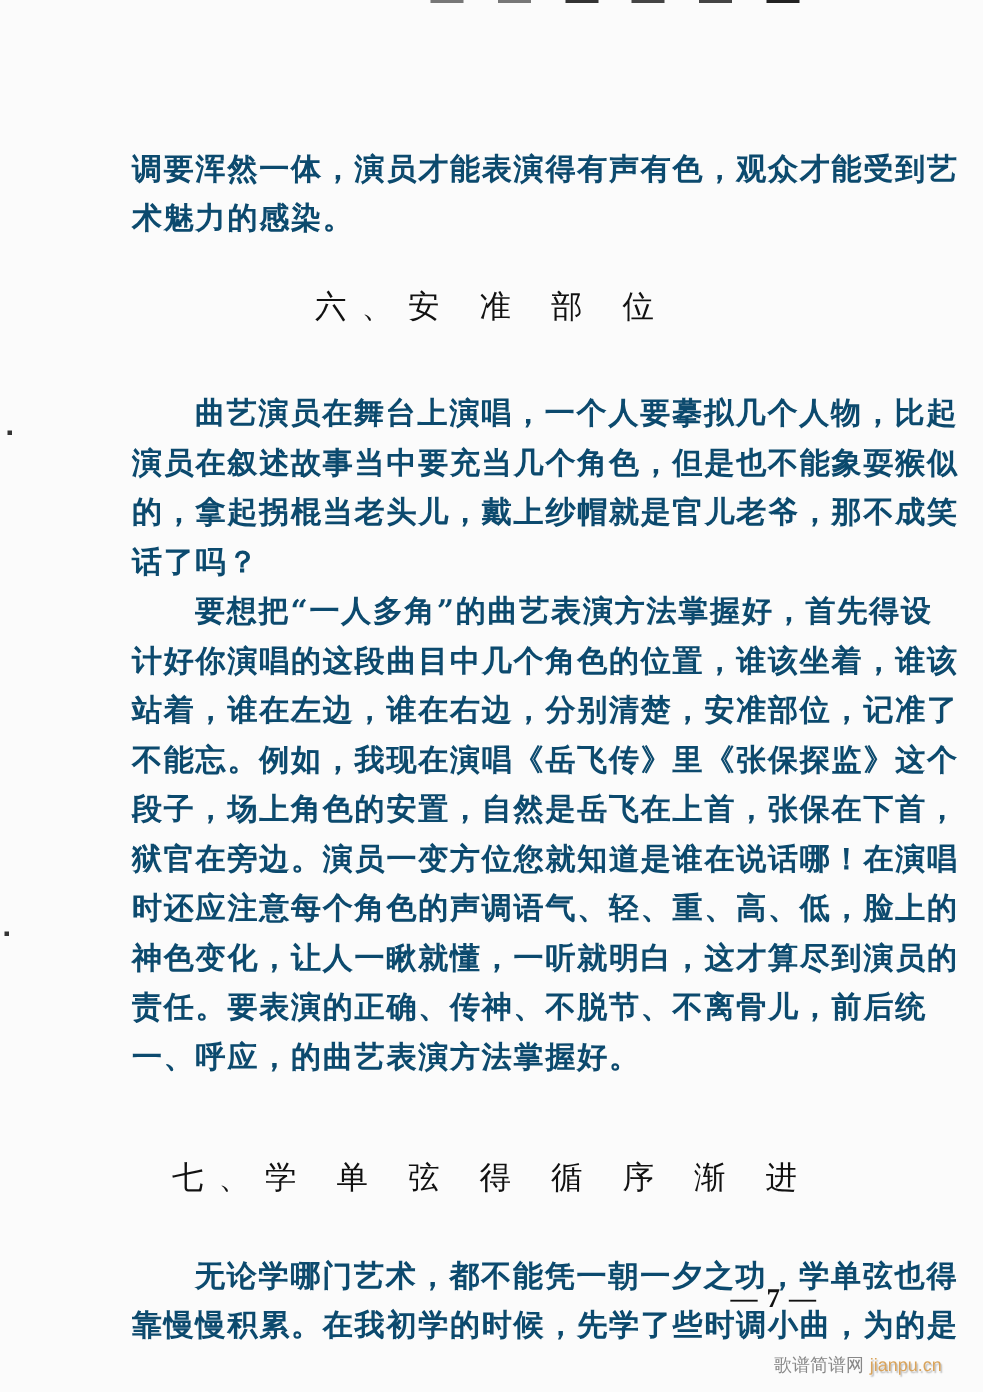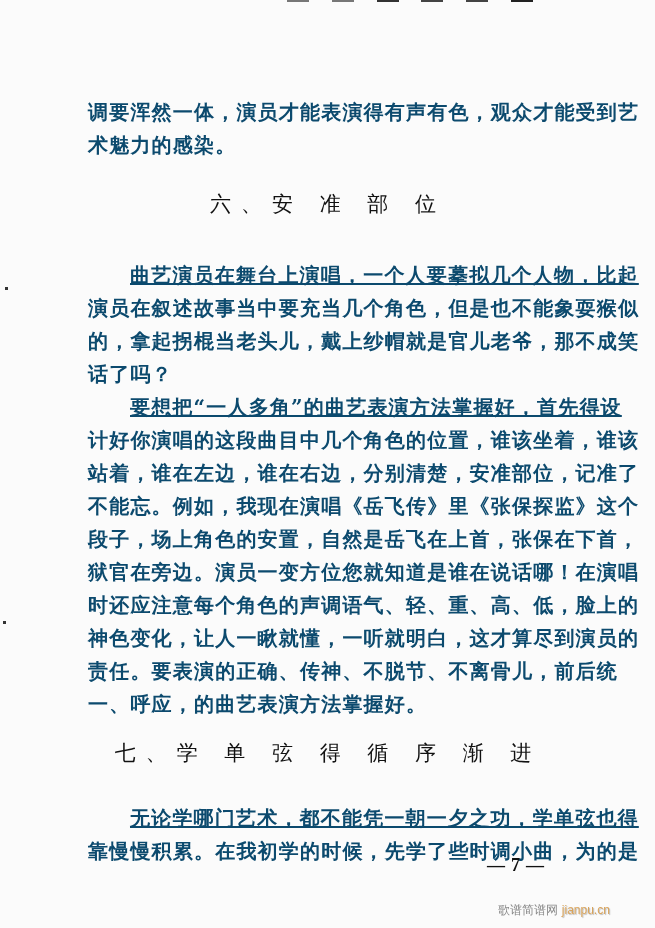--- a/index.html
+++ b/index.html
@@ -9,33 +9,33 @@
     font-family: "DejaVu Serif", "Liberation Serif", serif;
     color: #111;
   }
   .top-rules { position: absolute; top: 0; left: 0; width: 655px; height: 6px; }
   .top-rules span { position: absolute; top: 0; height: 2px; background: #777; }
   .page { position: absolute; left: 88px; top: 96px; width: 480px; }
   .line {
     font-size: 20px; line-height: 33px; height: 33px; white-space: nowrap;
     letter-spacing: 1.2px; font-weight: bold; color: #0c4a6e;
   }
-  .indent { padding-left: 42px; text-decoration: underline; }
+  .indent { padding-left: 42px; }
   .heading {
     text-align: center; font-size: 21px; font-weight: normal; letter-spacing: 10px;
     color: #111; height: 33px; line-height: 33px;
   }
   .h1 { margin-top: 26px; margin-bottom: 38px; }
-  .h2 { margin-top: 16px; margin-bottom: 32px; }
+  .h2 { margin-top: 48px; margin-bottom: 32px; }
   .page-number {
     position: absolute; left: 487px; top: 855px; font-size: 18px; font-weight: bold;
     letter-spacing: 6px; color: #111; font-family: "Liberation Serif", serif;
   }
   .watermark {
-    position: absolute; left: 498px; top: 902px; font-size: 12px; color: #888;
+    position: absolute; left: 516px; top: 902px; font-size: 12px; color: #888;
     font-family: "DejaVu Sans", sans-serif; white-space: nowrap;
   }
   .watermark .domain { color: #d9a35a; font-family: "Liberation Sans", sans-serif; text-shadow: 1px 1px 1px #bbb; }
   .speck { position: absolute; width: 3px; height: 3px; background: #333; }
 </style>
 </head>
 <body>
 
 <div class="top-rules">
   <span style="left:287px;width:22px;"></span>

